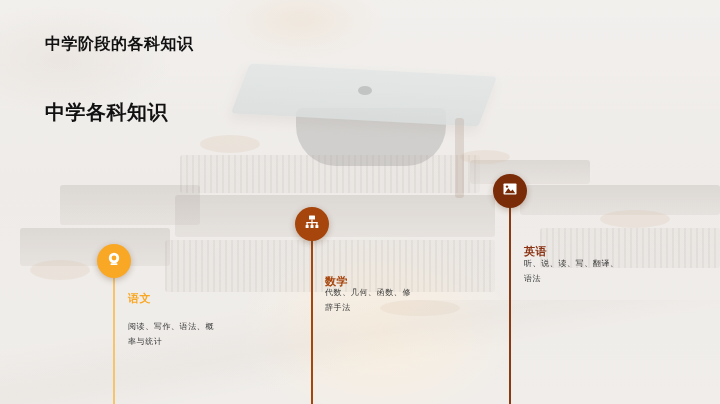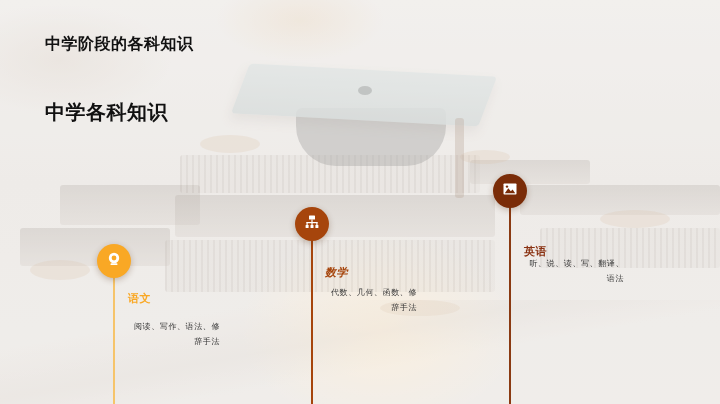--- a/index.html
+++ b/index.html
@@ -78,21 +78,20 @@
       box-shadow: 0 2px 6px rgba(90,50,20,0.3);
     }
     .node svg { width: 16px; height: 16px; }
     .vline { position: absolute; width: 2px; }
     .item-title {
       position: absolute; font-size: 11px; font-weight: bold; letter-spacing: 0.5px;
     }
     .item-desc {
       position: absolute; font-size: 8px; line-height: 15px; color: #333;
       letter-spacing: 0.6px;
-      text-align: right;
     }
   </style>
 </head>
 <body>
 
 <div class="slide">
 
   <div class="bg">
     <div class="bg-warm"></div>
     <div class="book" style="left:60px;top:185px;width:140px;height:40px;"></div>
@@ -124,41 +123,41 @@
     <div class="node" style="left:97px;top:244px;background:#f9a825;">
       <span>
         <svg viewBox="0 0 16 16">
           <circle cx="8" cy="7" r="5.2" fill="#fff"></circle>
           <circle cx="8" cy="7" r="2.4" fill="#f9a825"></circle>
           <rect x="4.5" y="12.3" width="7" height="1.8" rx="0.9" fill="#fff"></rect>
         </svg>
       </span>
     </div>
     <div class="item-title" style="left:128px;top:291px;color:#f9a825;">语文</div>
-    <div class="item-desc" style="left:128px;top:319px;width:92px;">阅读、写作、语法、修辞手法</div>
+    <div class="item-desc" style="left:128px;top:319px;width:92px;">阅读、写作、语法、概率与统计</div>
   </div>
 
   <div>
     <div class="vline" style="left:311px;top:236px;height:170px;background:#a6450c;"></div>
     <div class="node" style="left:295px;top:207px;background:#a6450c;">
       <span>
         <svg viewBox="0 0 16 16">
           <rect x="5" y="1.5" width="6" height="4" rx="0.6" fill="#fff"></rect>
           <rect x="7.4" y="5.5" width="1.2" height="3" fill="#fff"></rect>
           <rect x="2.5" y="8" width="11" height="1.2" fill="#fff"></rect>
           <rect x="2.5" y="8" width="1.2" height="3" fill="#fff"></rect>
           <rect x="7.4" y="8" width="1.2" height="3" fill="#fff"></rect>
           <rect x="12.3" y="8" width="1.2" height="3" fill="#fff"></rect>
           <rect x="1.6" y="11" width="3" height="3" rx="0.5" fill="#fff"></rect>
           <rect x="6.5" y="11" width="3" height="3" rx="0.5" fill="#fff"></rect>
           <rect x="11.4" y="11" width="3" height="3" rx="0.5" fill="#fff"></rect>
         </svg>
       </span>
     </div>
-    <div class="item-title" style="left:325px;top:265px;color:#a6450c;font-style:italic;">数学</div>
+    <div class="item-title" style="left:325px;top:274px;color:#a6450c;">数学</div>
     <div class="item-desc" style="left:325px;top:285px;width:92px;">代数、几何、函数、修辞手法</div>
   </div>
 
   <div>
     <div class="vline" style="left:509px;top:203px;height:205px;background:#8a3a12;"></div>
     <div class="node" style="left:493px;top:174px;background:#7a2c08;">
       <span>
         <svg viewBox="0 0 16 16">
           <rect x="1.5" y="2.5" width="13" height="11" rx="0.8" fill="#fff"></rect>
           <polygon points="2.8,12.2 6.3,7.3 8.8,10.2 10.6,8.4 13.2,12.2" fill="#7a2c08"></polygon>

